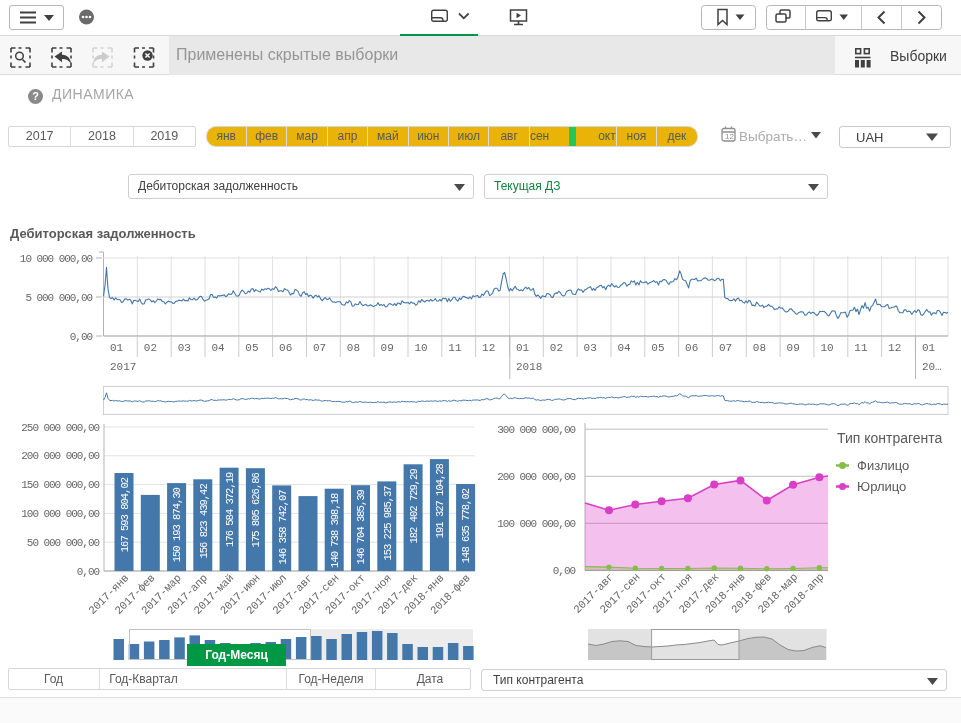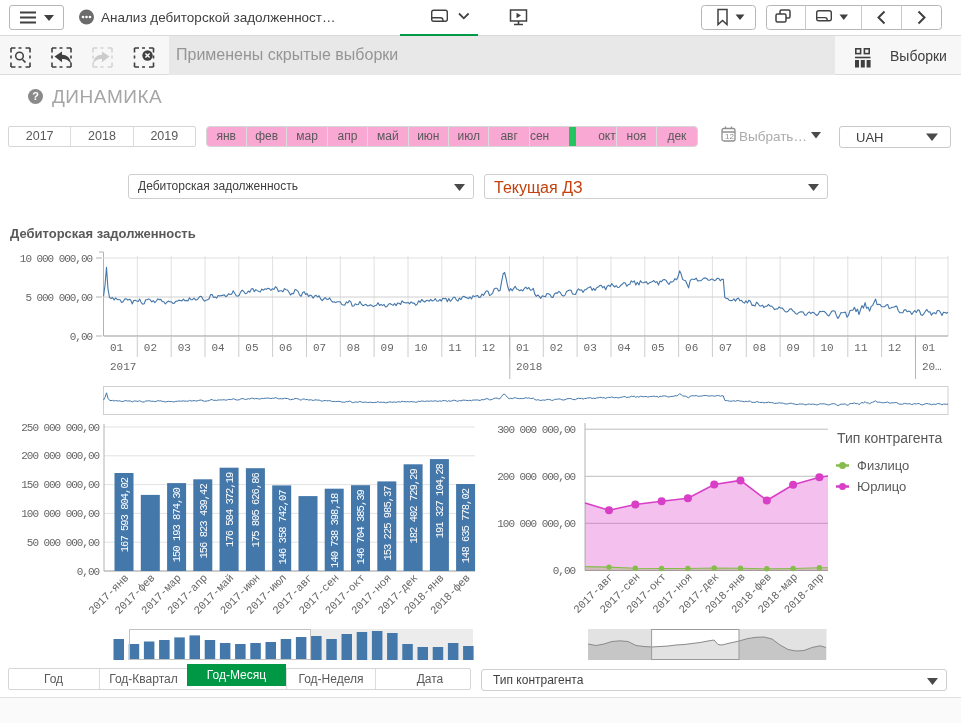--- a/index.html
+++ b/index.html
@@ -50,21 +50,20 @@
         <rect x="776" y="14" width="10" height="8" rx="1.5"></rect>
       </g>
 <g stroke="#404040" stroke-width="1.4" fill="none">
         <rect x="816.7" y="10.7" width="14.6" height="10" rx="2"></rect>
         <path d="M817 17.6 h8 a2.2 2.2 0 0 1 2.2 2.2 v0.9"></path>
       </g>
 <path d="M839.5 14.5 l8.5 0 l-4.25 5.5 z" fill="#404040"></path>
 <path d="M884.5 11.5 l-6 6 l6 6" stroke="#404040" stroke-width="2" fill="none"></path>
 <path d="M918.5 11.5 l6 6 l-6 6" stroke="#404040" stroke-width="2" fill="none"></path>
 </svg>
-<div class="abs san" style="left:101px;top:10px;font-size:13.5px;color:#404040">Анализ дебиторской задолженност…</div>
 <div class="abs" id="selbar"></div>
 <div class="abs" style="left:169px;top:36px;width:666px;height:39px;background:#e8e8e8"></div>
 <div class="abs san" style="left:176px;top:46px;font-size:16px;color:#959595">Применены скрытые выборки</div>
 <svg class="abs" width="961" height="723" style="top:0px">
 <g stroke="#404040" stroke-width="1.6" fill="none">
         <path d="M11.000000 48.000000 h4.5 M18.500000 48.000000 h3 M25.500000 48.000000 h4.5"></path>
         <path d="M11.000000 67.000000 h4.5 M18.500000 67.000000 h3 M25.500000 67.000000 h4.5"></path>
         <path d="M11.000000 48.000000 v4.5 M11.000000 55.500000 v3 M11.000000 62.500000 v4.5"></path>
         <path d="M30.000000 48.000000 v4.5 M30.000000 55.500000 v3 M30.000000 62.500000 v4.5"></path>
       </g>
@@ -98,27 +97,27 @@
       </g>
 <path d="M855 57.5 h15.5" stroke="#404040" stroke-width="1.6"></path>
 <g fill="#404040">
         <rect x="855" y="60" width="4" height="7.5"></rect>
         <rect x="860.8" y="60" width="4" height="7.5"></rect>
         <rect x="866.6" y="60" width="4" height="7.5"></rect>
       </g>
 </svg>
 <div class="abs san" style="left:890px;top:48px;font-size:14px;color:#404040">Выборки</div>
 <div class="abs" style="left:28px;top:89px;width:15px;height:15px;border-radius:50%;background:#8a8a8a;color:#fff;font-size:11px;font-weight:bold;text-align:center;line-height:15px">?</div>
-<div class="abs san" style="left:52px;top:86px;font-size:19px;color:#a6a6a6;letter-spacing:0.5px">ДИНАМИКА</div>
+<div class="abs san" style="left:52px;top:86px;font-size:14px;color:#a6a6a6;letter-spacing:0.5px">ДИНАМИКА</div>
 <div class="abs" style="left:8.0px;top:126px;width:188.0px;height:21px;background:#fff;border:1px solid #d6d6d6;border-radius:2px;display:flex">
       <div style="flex:1;text-align:center;font-size:12.5px;color:#595959;line-height:19px">2017</div>
       <div style="flex:1;border-left:1px solid #dcdcdc;text-align:center;font-size:12.5px;color:#595959;line-height:19px">2018</div>
       <div style="flex:1;border-left:1px solid #dcdcdc;text-align:center;font-size:12.5px;color:#595959;line-height:19px">2019</div>
     </div>
-<div class="abs" style="left:205.5px;top:126px;width:492.0px;height:21px;background:#f9a8d4;border:1px solid #d6d6d6;border-radius:4px;display:flex">
+<div class="abs" style="left:205.5px;top:126px;width:492.0px;height:21px;background:#eab308;border:1px solid #d6d6d6;border-radius:10px;display:flex">
       <div style="flex:1;text-align:center;font-size:12.0px;color:#595959;line-height:19px">янв</div>
       <div style="flex:1;border-left:1px solid #dcdcdc;text-align:center;font-size:12.0px;color:#595959;line-height:19px">фев</div>
       <div style="flex:1;border-left:1px solid #dcdcdc;text-align:center;font-size:12.0px;color:#595959;line-height:19px">мар</div>
       <div style="flex:1;border-left:1px solid #dcdcdc;text-align:center;font-size:12.0px;color:#595959;line-height:19px">апр</div>
       <div style="flex:1;border-left:1px solid #dcdcdc;text-align:center;font-size:12.0px;color:#595959;line-height:19px">май</div>
       <div style="flex:1;border-left:1px solid #dcdcdc;text-align:center;font-size:12.0px;color:#595959;line-height:19px">июн</div>
       <div style="flex:1;border-left:1px solid #dcdcdc;text-align:center;font-size:12.0px;color:#595959;line-height:19px">июл</div>
       <div style="flex:1;border-left:1px solid #dcdcdc;text-align:center;font-size:12.0px;color:#595959;line-height:19px">авг</div>
       <div style="flex:1;border-left:1px solid #dcdcdc;font-size:12.0px;color:#595959;line-height:19px">сен</div>
       <div style="flex:1;border-left:7px solid #22c55e;text-align:right;font-size:12.0px;color:#595959;line-height:19px">окт</div>
@@ -140,21 +139,21 @@
 <div class="abs san" style="left:856px;top:130px;font-size:13px;color:#404040">UAH</div>
 <svg class="abs" width="20" height="20" style="left:925px;top:130px">
       <path d="M1 3.5 l12 0 l-6 7.5 z" fill="#4a4a4a"></path>
     </svg>
 <div class="abs" style="left:128px;top:174px;width:346px;height:25px;background:#fff;border:1px solid #cfcfcf;border-radius:3px"></div>
     <div class="abs san" style="left:138px;top:179px;font-size:12px;color:#404040">Дебиторская задолженность</div>
     <svg class="abs" width="20" height="20" style="left:453px;top:181px">
       <path d="M1 3 l11 0 l-5.5 7 z" fill="#4a4a4a"></path>
     </svg>
 <div class="abs" style="left:484px;top:174px;width:344px;height:25px;background:#fff;border:1px solid #cfcfcf;border-radius:3px"></div>
-    <div class="abs san" style="left:494px;top:179px;font-size:16px;color:#c2410c">Текущая ДЗ</div>
+    <div class="abs san" style="left:494px;top:179px;font-size:12px;color:#15803d">Текущая ДЗ</div>
     <svg class="abs" width="20" height="20" style="left:807px;top:181px">
       <path d="M1 3 l11 0 l-5.5 7 z" fill="#4a4a4a"></path>
     </svg>
 <div class="abs san" style="left:10px;top:226px;font-size:13px;font-weight:bold;color:#595959">Дебиторская задолженность</div>
 <svg class="abs" width="961" height="723" style="top:0">
 <g>
         <line x1="137.3" y1="256" x2="137.3" y2="336" stroke="#e0e0e0"></line>
         <line x1="171.2" y1="256" x2="171.2" y2="336" stroke="#e0e0e0"></line>
         <line x1="205.0" y1="256" x2="205.0" y2="336" stroke="#e0e0e0"></line>
         <line x1="238.8" y1="256" x2="238.8" y2="336" stroke="#e0e0e0"></line>
@@ -394,21 +393,21 @@
 <g clip-path="url(#rw)">
         <rect x="588" y="629" width="238.5" height="31" fill="#ffffff"></rect>
         <polygon points="588.0,644.0 596.0,645.5 604.0,644.0 612.0,641.5 620.0,640.8 628.0,641.5 636.0,645.5 644.0,646.5 652.0,647.0 660.0,646.5 668.0,646.0 676.0,645.0 684.0,644.5 692.0,643.5 700.0,642.5 708.0,641.0 714.0,640.0 718.0,644.5 722.0,645.0 730.0,643.0 739.0,641.0 748.0,638.5 756.0,637.3 764.0,637.0 772.0,639.0 780.0,645.0 788.0,649.5 796.0,651.0 804.0,650.5 812.0,647.5 820.0,645.8 826.0,647.5 826,660 588,660" fill="#e2e2e2"></polygon>
       </g>
 <polyline points="588.0,644.0 596.0,645.5 604.0,644.0 612.0,641.5 620.0,640.8 628.0,641.5 636.0,645.5 644.0,646.5 652.0,647.0 660.0,646.5 668.0,646.0 676.0,645.0 684.0,644.5 692.0,643.5 700.0,642.5 708.0,641.0 714.0,640.0 718.0,644.5 722.0,645.0 730.0,643.0 739.0,641.0 748.0,638.5 756.0,637.3 764.0,637.0 772.0,639.0 780.0,645.0 788.0,649.5 796.0,651.0 804.0,650.5 812.0,647.5 820.0,645.8 826.0,647.5" fill="none" stroke="#8a8a8a" stroke-width="1"></polyline>
 <rect x="651.6" y="629.5" width="87.4" height="30" fill="none" stroke="#9b9b9b"></rect>
 </svg>
 <div class="abs" style="left:8px;top:668px;width:463px;height:22px;background:#fff;border:1px solid #d6d6d6;border-radius:2px"></div>
 <div class="abs san" style="left:8px;top:669px;width:91px;height:20px;font-size:12px;color:#595959;text-align:center;line-height:20px">Год</div>
 <div class="abs san" style="left:99px;top:669px;width:88px;height:20px;border-left:1px solid #dcdcdc;font-size:12px;color:#595959;text-align:center;line-height:20px">Год-Квартал</div>
-<div class="abs san" style="left:187px;top:664px;width:99px;height:22px;background:#009845;color:#fff;font-weight:normal;font-size:12px;text-align:center;line-height:22px">Год-Месяц</div>
+<div class="abs san" style="left:187px;top:644px;width:99px;height:22px;background:#009845;color:#fff;font-weight:bold;font-size:12px;text-align:center;line-height:22px">Год-Месяц</div>
 <div class="abs san" style="left:286px;top:669px;width:89px;height:20px;border-left:1px solid #dcdcdc;font-size:12px;color:#595959;text-align:center;line-height:20px">Год-Неделя</div>
 <div class="abs san" style="left:375px;top:669px;width:109px;height:20px;border-left:1px solid #dcdcdc;font-size:12px;color:#595959;text-align:center;line-height:20px">Дата</div>
 <div class="abs" style="left:481px;top:669px;width:466px;height:22px;background:#fff;border:1px solid #cfcfcf;border-radius:3px"></div>
     <div class="abs san" style="left:493px;top:673px;font-size:12px;color:#404040">Тип контрагента</div>
     <svg class="abs" width="20" height="20" style="left:926px;top:675px">
       <path d="M1 3 l11 0 l-5.5 7 z" fill="#4a4a4a"></path>
     </svg>
 <div class="abs" style="left:0;top:697px;width:961px;height:26px;background:#fafafa;border-top:1px solid #e0e0e0"></div>
 </div>
 </body></html>

